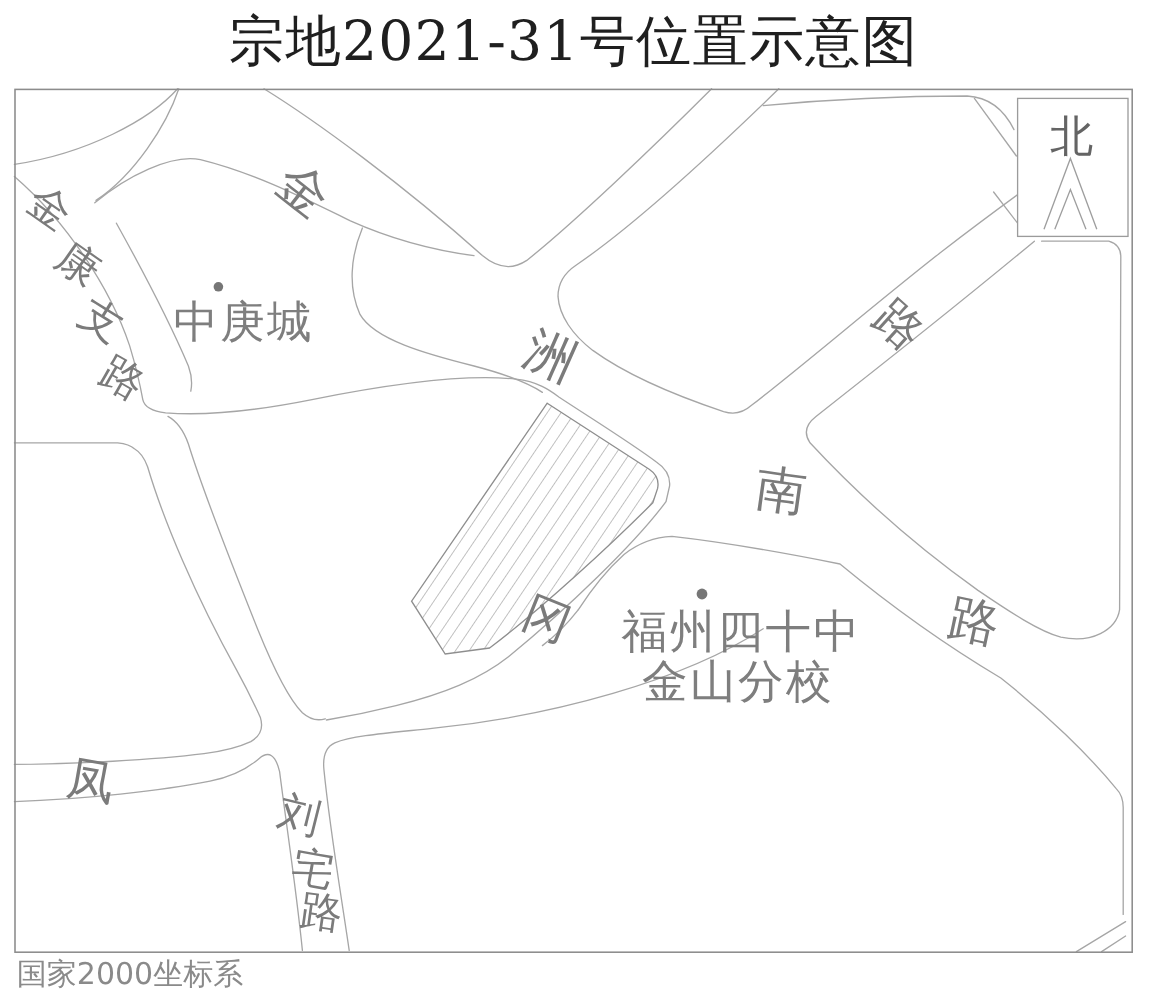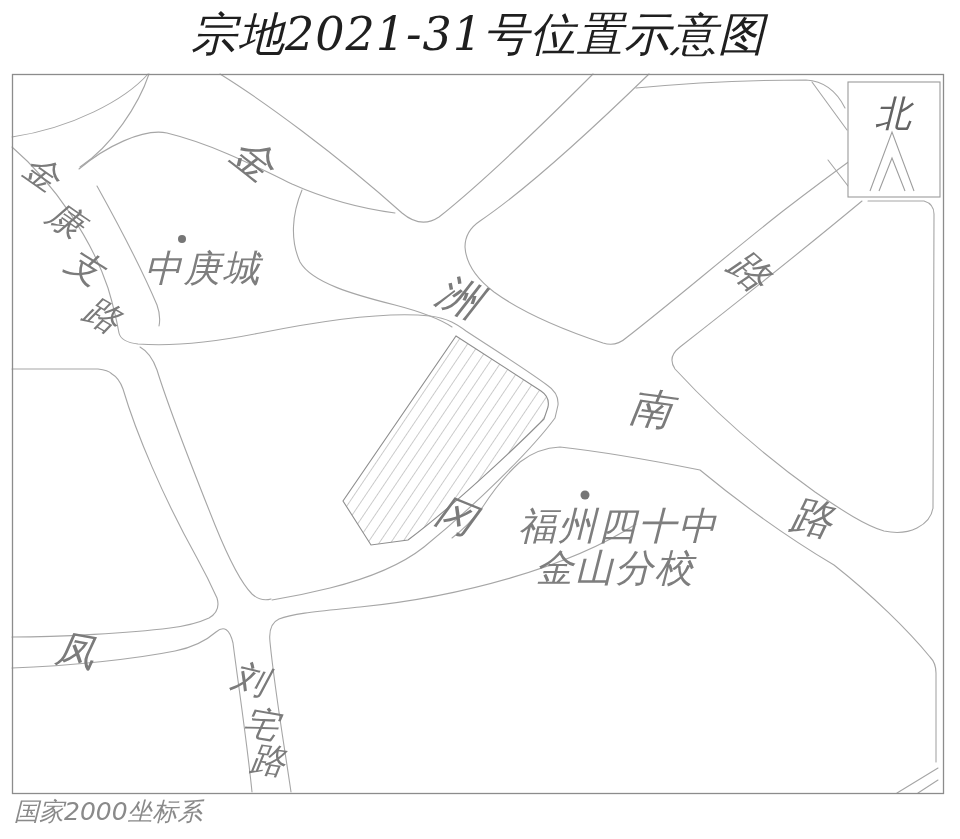--- a/index.html
+++ b/index.html
@@ -1,17 +1,17 @@
 <!DOCTYPE html>
 <html><head>
 <meta charset="utf-8">
 <style>
   html,body{margin:0;padding:0;background:#ffffff;}
   .stage{position:relative;width:960px;height:839px;background:#fff;overflow:hidden;
-         font-family:"DejaVu Sans","Liberation Sans",sans-serif;font-style:italic;}
+         font-family:"DejaVu Sans","Liberation Sans",sans-serif;}
   svg{display:block}
   .roadline{fill:none;stroke:#a6a6a6;stroke-width:1.1;stroke-linecap:round}
   .frame{fill:none;stroke:#8c8c8c;stroke-width:1.3}
   .parcel{stroke:#8e8e8e;stroke-width:1.1}
   .roadchar{fill:#7b7b7b}
   .placechar{fill:#7e7e7e;letter-spacing:2px}
   .titletext{fill:#1f1f1f;font-family:"DejaVu Serif","Liberation Serif",serif;letter-spacing:1px}
   .coordtext{fill:#8a8a8a}
   .northchar{fill:#646464}
   .dot{fill:#767676}

